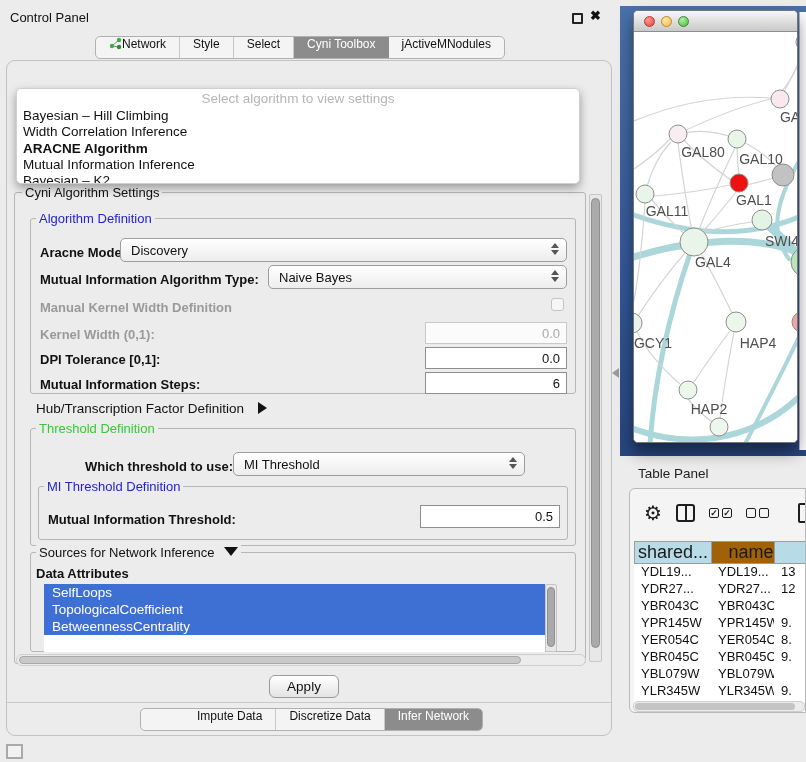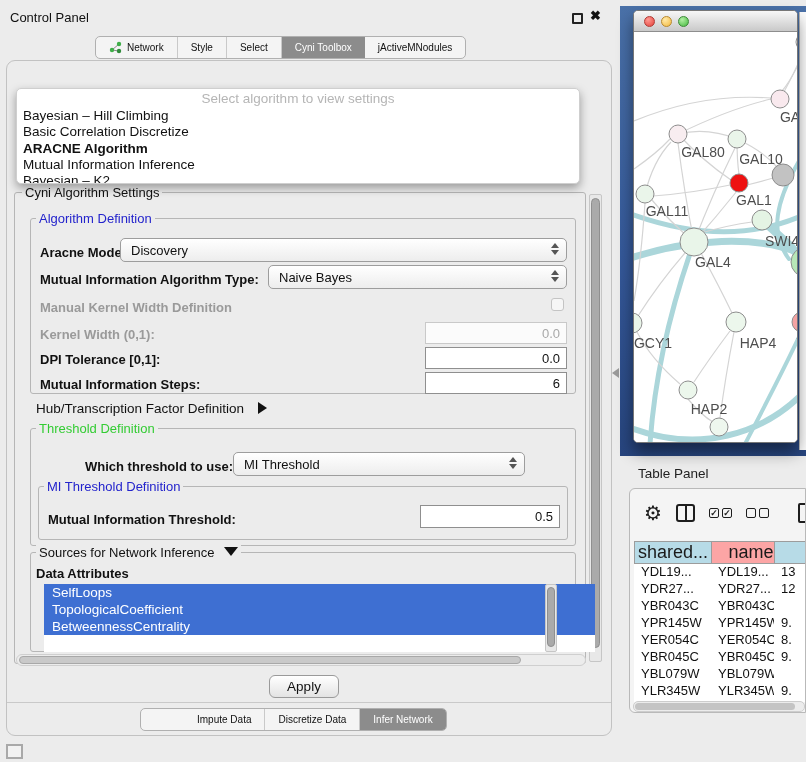--- a/index.html
+++ b/index.html
@@ -6,21 +6,21 @@
   html,body { width:806px; height:762px; }
   body { font-family:"Liberation Sans", sans-serif; background:#ececec; position:relative; overflow:hidden; }
   .abs { position:absolute; }
 
   
   .cp-title { left:10px; top:10px; font-size:13px; color:#111; }
   .cp-float { left:572px; top:13px; width:11px; height:11px; border:2px solid #222; border-radius:1px; }
   .cp-close { left:590px; top:8px; font-size:13px; font-weight:bold; color:#111; }
 
   .tabbar { display:flex; align-items:stretch; background:#f4f4f4; border:1px solid #b0b0b0; border-radius:5px; height:23px; overflow:hidden; }
-  .tabbar .tab { display:flex; align-items:center; gap:5px; padding:0 13px; font-size:10px; color:#111; border-right:1px solid #c9c9c9; cursor:default; white-space:nowrap; }
+  .tabbar .tab { display:flex; padding:0 13px; font-size:12px; color:#111; border-right:1px solid #c9c9c9; cursor:default; white-space:nowrap; }
   .tabbar .tab:last-child { border-right:none; }
   .tabbar .tab.sel { background:#8c8c8c; color:#fff; border-right:none; }
   .top-tabs { left:95px; top:36px; }
   .bottom-tabs { left:140px; top:708px;padding-left:43px; }
 
   .panel-outer { left:6px; top:60px; width:606px; height:676px; border:1px solid #c2c2c2; border-radius:9px; background:#ececec; }
   .panel-sep { left:7px; top:702px; width:604px; height:1px; background:#c9c9c9; }
 
   
   .popup { left:16px; top:57px; width:564px; height:96px; background:#ffffff; border:1px solid #cfcfcf; border-radius:5px; box-shadow:0 4px 10px rgba(0,0,0,0.35); z-index:30; overflow:hidden;margin-top:31px; }
@@ -45,21 +45,21 @@
   .combo .stepper i.dn { border-top:5px solid #555; }
 
   .field { position:absolute; height:22px; background:#fff; border:1px solid #8f8f8f; font-size:13px; color:#111; text-align:right; padding:3px 6px 0 0; }
   .field.dis { background:#fbfbfb; border-color:#c9c9c9; color:#a8a8a8; }
 
   .chk { position:absolute; width:13px; height:13px; border:1px solid #c4c4c4; border-radius:3px; background:#f6f6f6; }
 
   .tri-right { display:inline-block; width:0; height:0; border-top:6px solid transparent; border-bottom:6px solid transparent; border-left:9px solid #111; vertical-align:-1px; }
   .tri-down { display:inline-block; width:0; height:0; border-left:7px solid transparent; border-right:7px solid transparent; border-top:9px solid #111; vertical-align:1px; }
 
-  .attrlist { left:44px; top:584px; width:551px; height:68px; background:#fff; overflow:hidden; }
+  .attrlist { left:44px; top:584px; width:501px; height:68px; background:#fff; overflow:hidden; }
   .attrlist .aitem { background:#3e6fd2; color:#fff; font-size:13.5px; line-height:17px; padding-left:8px; white-space:nowrap; }
 
   .vscroll { position:absolute; background:#e8e8e8; border:1px solid #c6c6c6; border-radius:2px; }
   .vthumb { position:absolute; left:1px; right:1px; background:#aaaaaa; border:1px solid #8f8f8f; border-radius:6px; }
   .hscroll { position:absolute; background:#ececec; border:1px solid #cfcfcf; border-radius:6px; }
   .hthumb { position:absolute; top:1px; bottom:1px; background:#c9c9c9; border:1px solid #a8a8a8; border-radius:6px; }
 
   .applybtn { left:269px; top:675px; width:70px; height:23px; background:linear-gradient(#ffffff,#e3e3e3); border:1px solid #9a9a9a; border-radius:6px; font-size:13.5px; color:#111; text-align:center; line-height:21px; }
 
   
@@ -82,21 +82,21 @@
   .gear { font-size:20px; color:#1d1d1d; line-height:20px; }
   .colicon { width:19px; height:18px; border:2px solid #1d1d1d; border-radius:3px; position:relative; }
   .colicon::after { content:""; position:absolute; left:50%; top:0; bottom:0; width:2px; background:#1d1d1d; }
   .ckpair { display:flex; gap:3px; }
   .ck { width:10px; height:10px; border:1.5px solid #1d1d1d; border-radius:2px; font-size:9px; line-height:9px; text-align:center; color:#1d1d1d; font-weight:bold; }
   .partialicon { position:absolute; left:168px; top:14px; width:16px; height:20px; border:2px solid #1d1d1d; border-radius:2px; background:#f4f4f4; }
 
   .thead { position:absolute; left:4px; top:52px; display:flex; height:23px; border:1px solid #9c9c9c; }
   .th { font-size:18px; color:#1a1a1a; text-align:center; line-height:21px; border-right:1px solid #9c9c9c; overflow:hidden; white-space:nowrap; }
   .th.bluebg { background:#b7dbe7; }
-  .th.graybg { background:#fca5a5;padding-left:16px; }
+  .th.graybg { background:#a16207;padding-left:16px; }
   .tbody { position:absolute; left:4px; top:75px; width:173px; height:138px; background:#fff; overflow:hidden; }
   .trow { display:flex; height:17px; }
   .td { font-size:13px; color:#111; padding-left:7px; overflow:hidden; white-space:nowrap; }
   .tp-hscroll { position:absolute; left:3px; top:212px; width:172px; height:11px; background:#ececec; border:1px solid #cdcdcd; border-radius:5px; }
   .tp-hthumb { position:absolute; left:1px; top:1px; bottom:1px; width:160px; background:#c4c4c4; border-radius:5px; }
 
   .minisq { left:6px; top:744px; width:17px; height:15px; border:2px solid #a9a9a9; background:#f2f2f2; }
 
   .neticon { width:13px; height:13px; }
   .netlabel { font-size:14px; fill:#4e4e4e; }
@@ -375,19 +375,19 @@
     </div>
   <div class="tp-hscroll">
     <div class="tp-hthumb"></div>
   </div>
 </div>
 
 <div class="abs popup">
   <div class="prompt">Select algorithm to view settings</div>
   <div id="ddItems">
       <div class="item">Bayesian – Hill Climbing</div>
-      <div class="item">Basic Correlation Discretize</div>
+      <div class="item">Width Correlation Inference</div>
       <div class="item bold">ARACNE Algorithm</div>
       <div class="item">Mutual Information Inference</div>
       <div class="item">Bayesian – K2</div>
       <div class="item">Dream8 DC_TDC Algorithm</div>
     </div>
 </div>
 
 </body></html>

